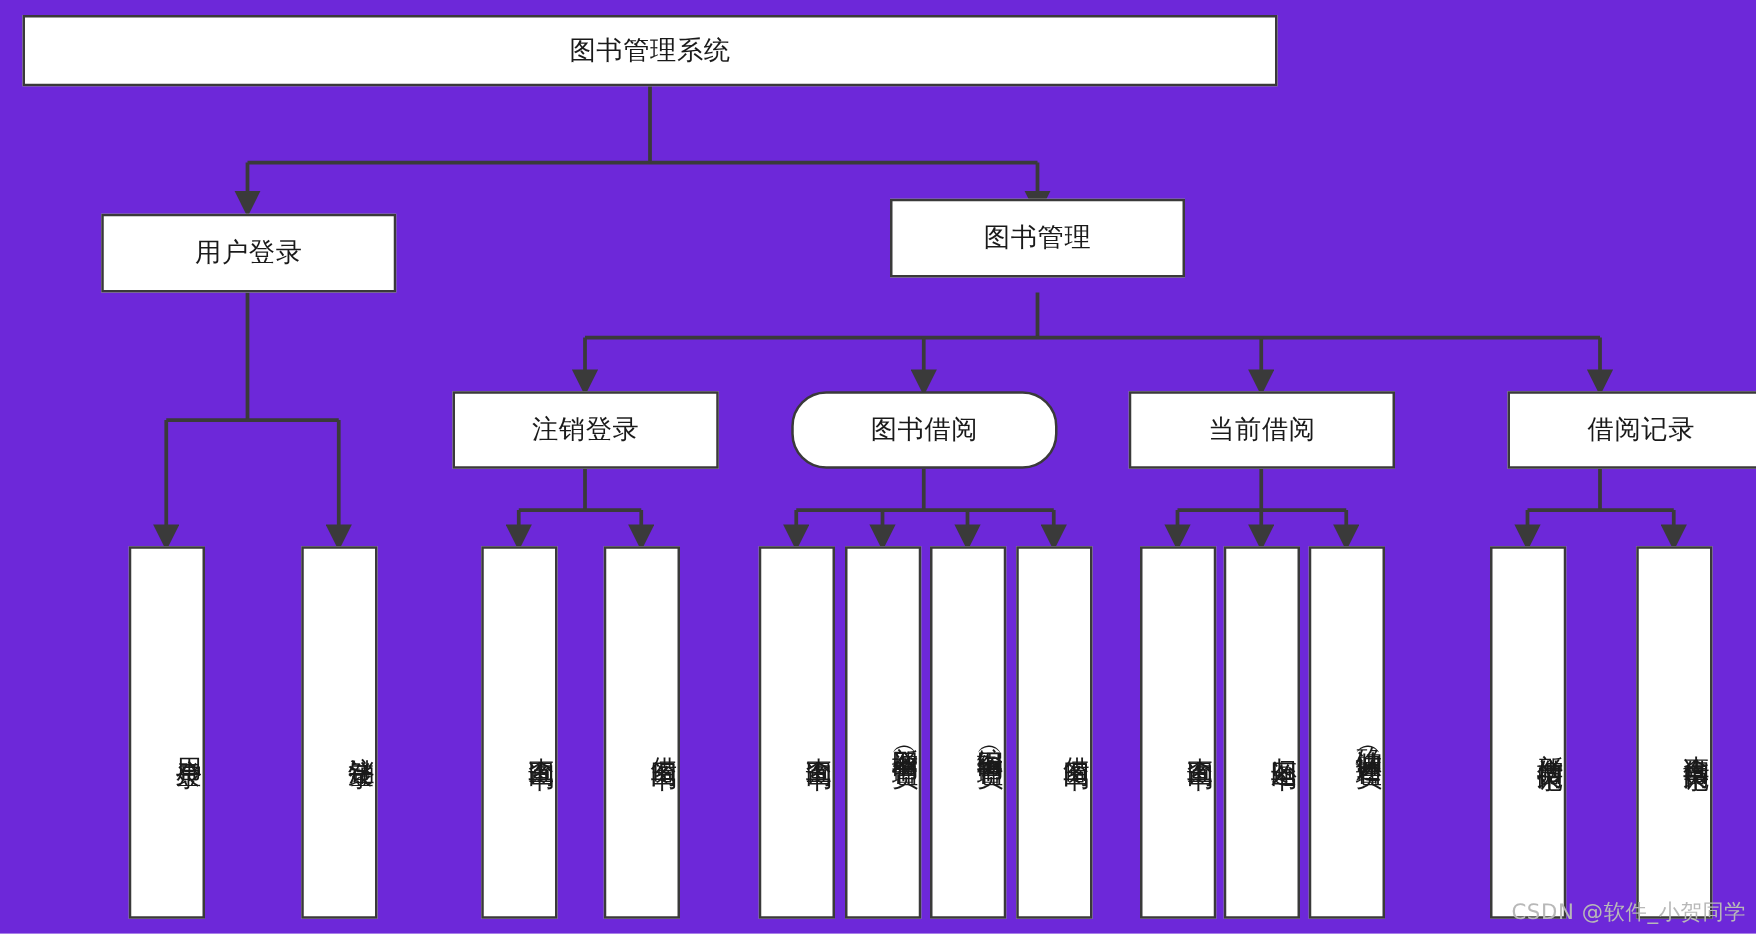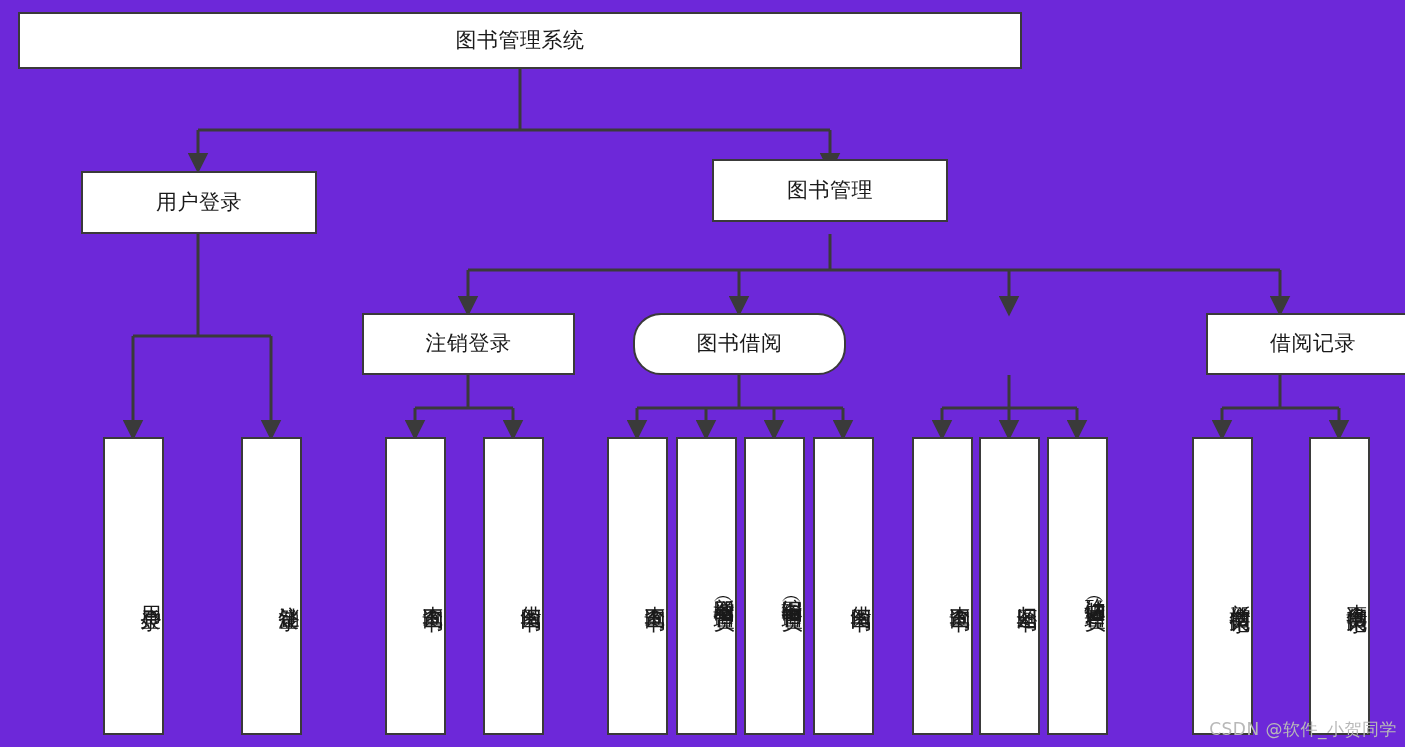--- a/index.html
+++ b/index.html
@@ -132,20 +132,23 @@
   <div class="node horizontal" style="left:712px; top:159px; width:236px; height:63px;">
     <span>图书管理</span>
   </div>
 
   <div class="node horizontal" style="left:362px; top:313px; width:213px; height:62px;">
     <span>注销登录</span>
   </div>
   <div class="node horizontal" style="left:633px; top:313px; width:213px; height:62px;border-radius:28px;">
     <span>图书借阅</span>
   </div>
+  <div class="node horizontal" style="left:903px; top:313px; width:213px; height:62px;">
+    <span>当前借阅</span>
+  </div>
   <div class="node horizontal" style="left:1206px; top:313px; width:214px; height:62px;">
     <span>借阅记录</span>
   </div>
 
   <div class="node vertical" style="left:103px; top:437px; width:61px; height:298px;">
     <span>用户登录</span>
   </div>
   <div class="node vertical" style="left:241px; top:437px; width:61px; height:298px;">
     <span>注销登录</span>
   </div>

